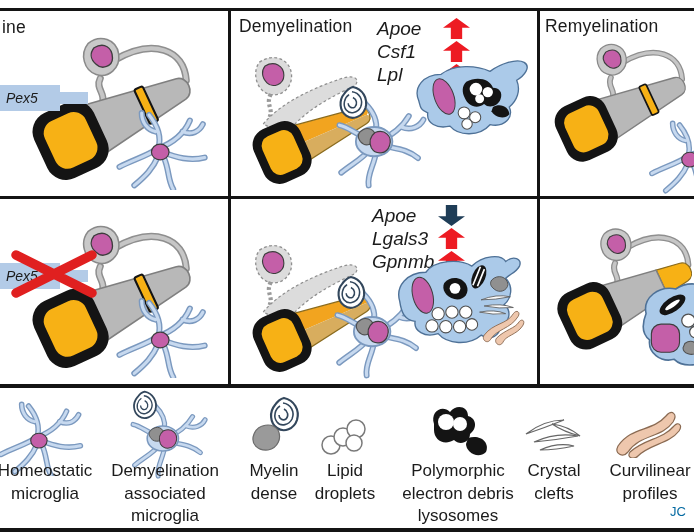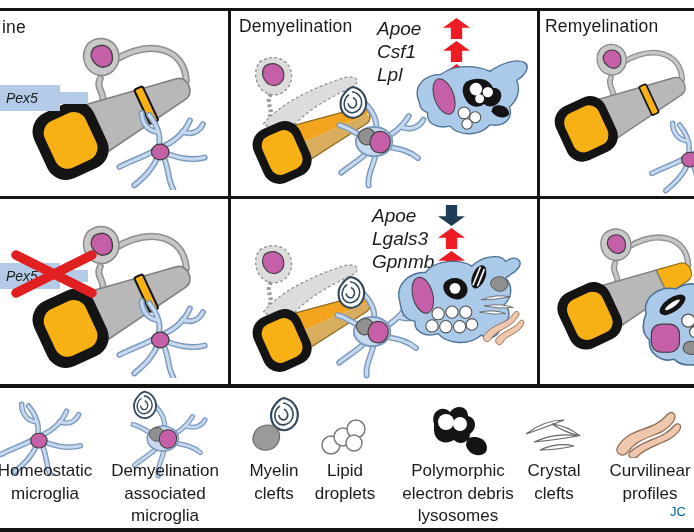--- a/index.html
+++ b/index.html
@@ -338,21 +338,21 @@
       </svg>
     <div class="legend-label" style="left:105px;width:120px">Demyelination
 associated
 microglia</div>
 
     <svg class="legend-icon" style="left:248px;top:8px" width="56" height="60" viewBox="0 0 56 60">
       <use href="#swirl" transform="translate(20,0)"></use>
       <path d="M6,38 C10,28 24,26 30,34 C34,42 30,52 20,54 C10,55 2,48 6,38 Z" fill="#9a9a9a" stroke="#6b6b6b" stroke-width="1.2"></path>
     </svg>
     <div class="legend-label" style="left:226px;width:96px">Myelin
-clefts</div>
+dense</div>
 
     <svg class="legend-icon" style="left:318px;top:26px" width="52" height="46" viewBox="0 0 52 46">
       <g fill="#fff" stroke="#7a7a7a" stroke-width="1.5">
         <circle cx="13" cy="31" r="9"></circle>
           <circle cx="25" cy="23" r="9"></circle>
         <circle cx="38" cy="15" r="9"></circle>
           <circle cx="36" cy="29" r="8"></circle>
       </g>
     </svg>
     <div class="legend-label" style="left:297px;width:96px">Lipid

